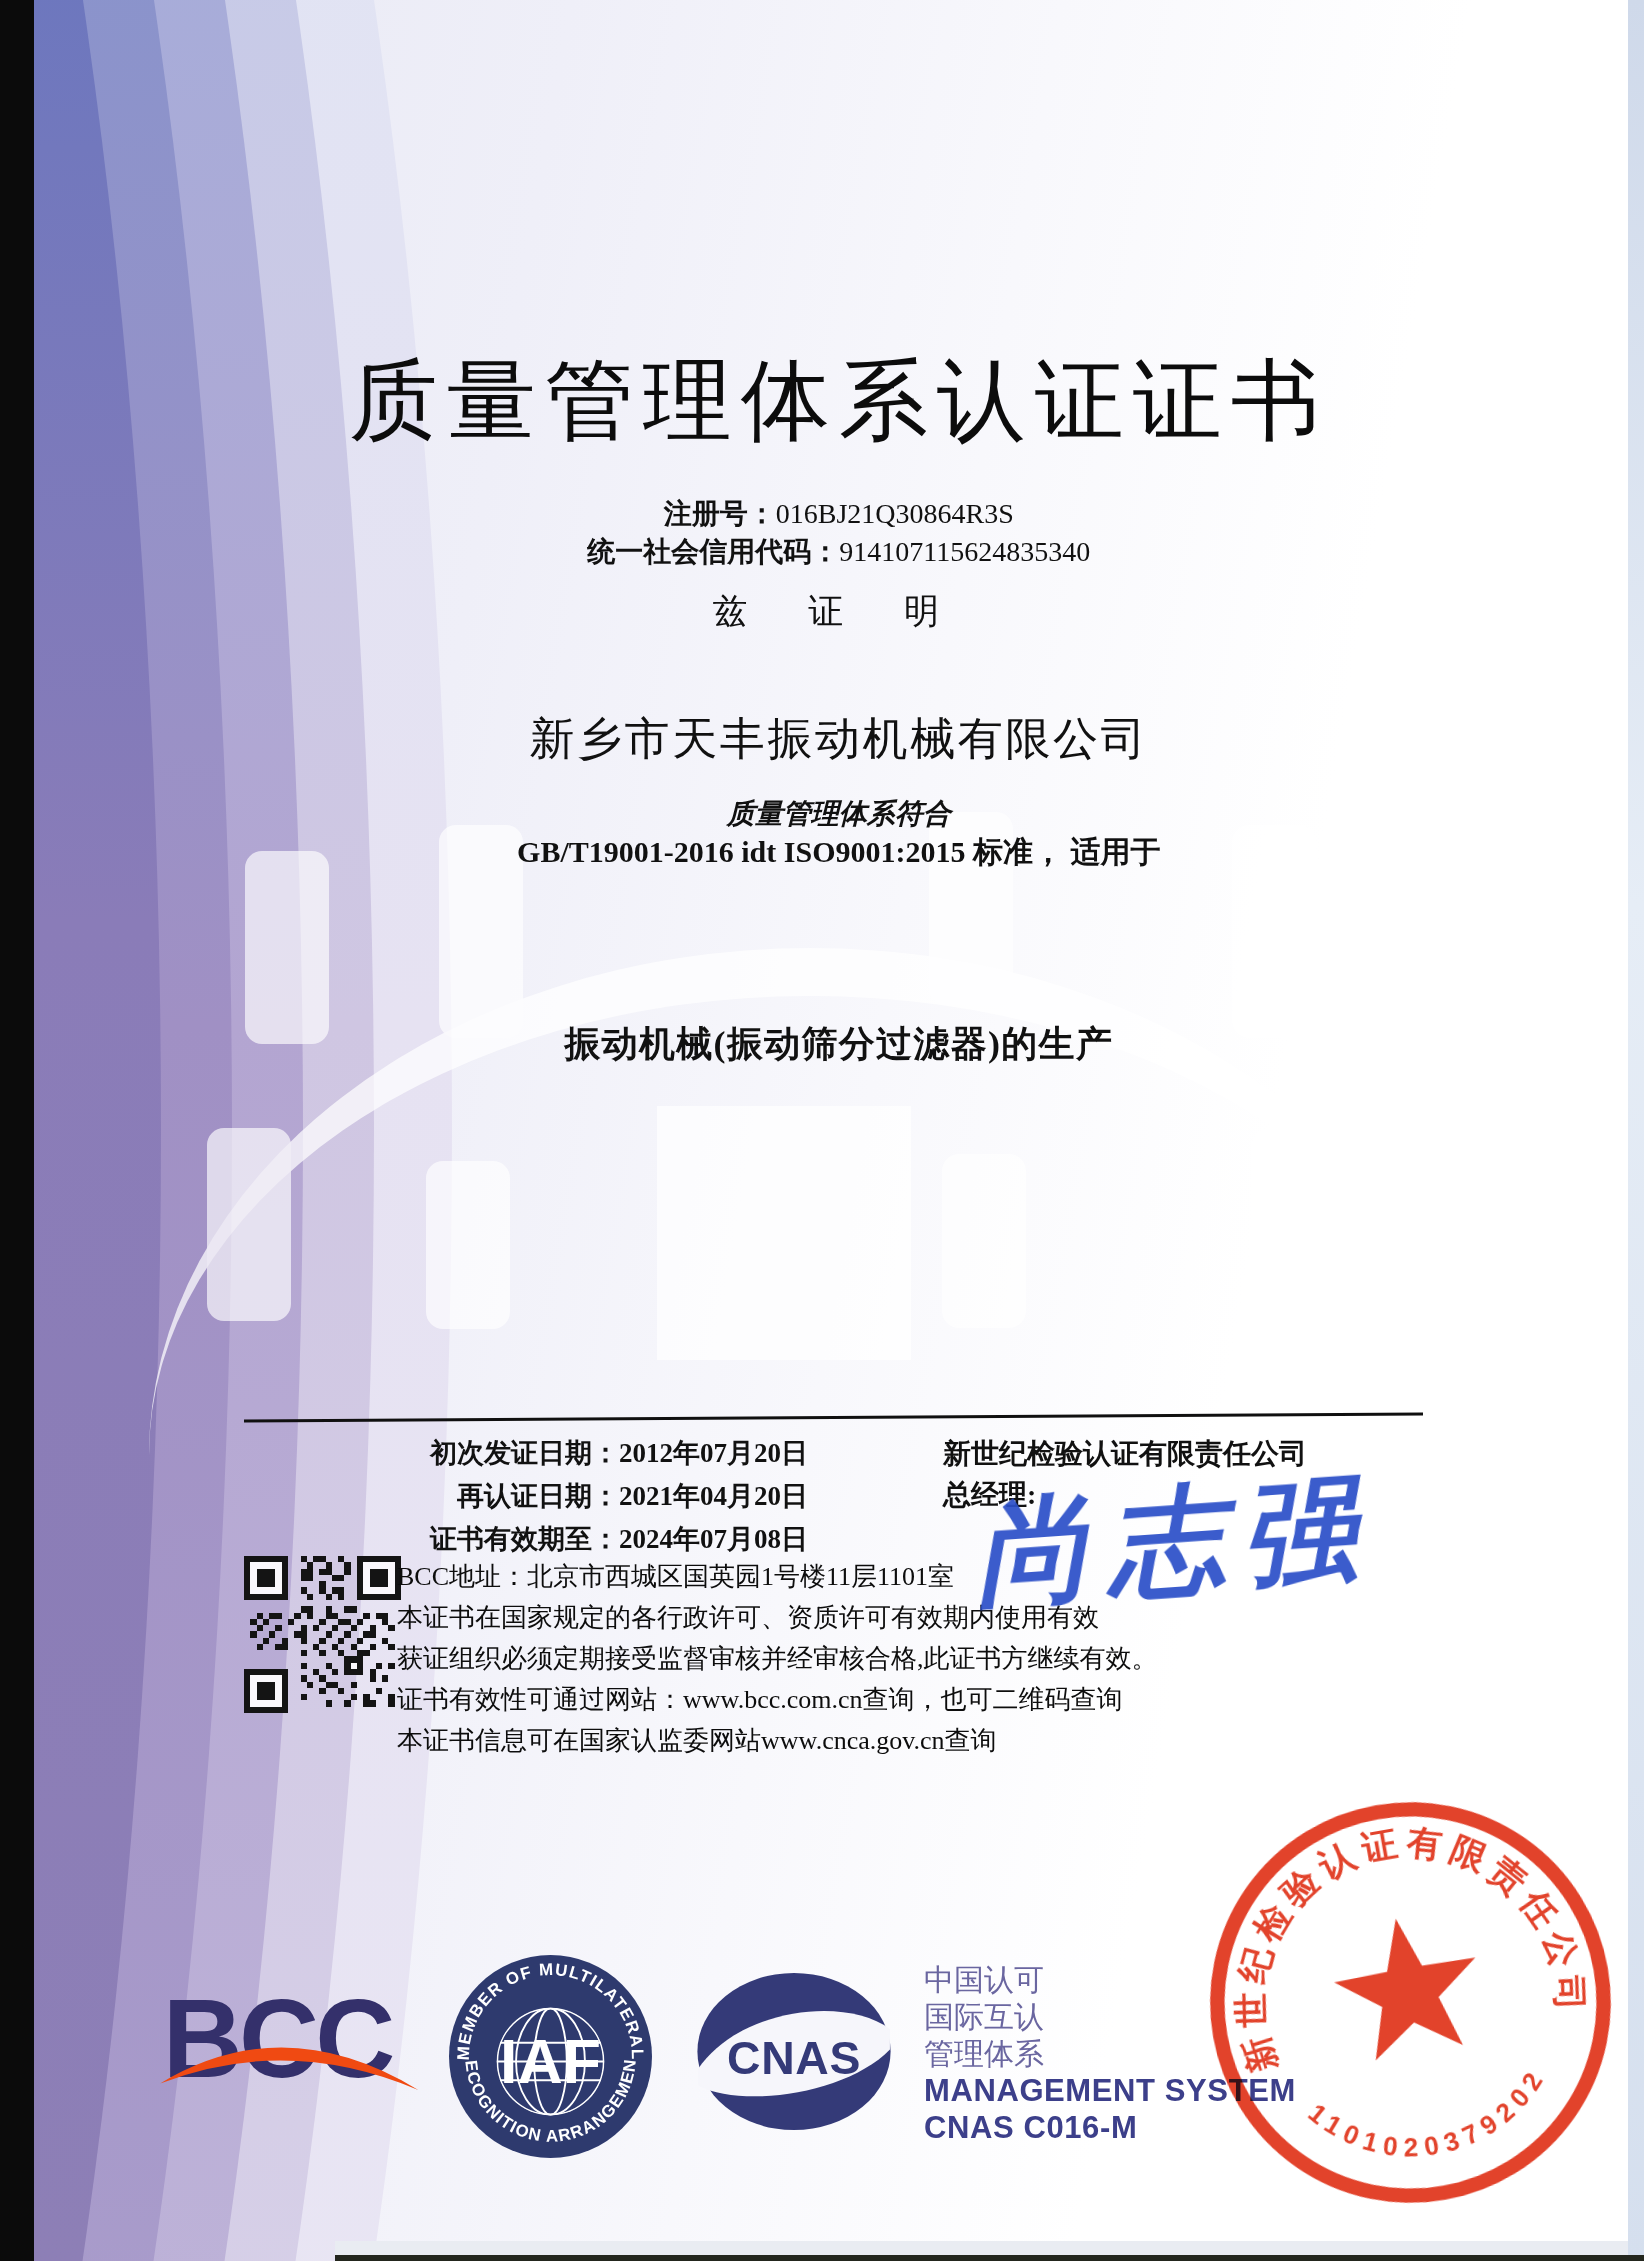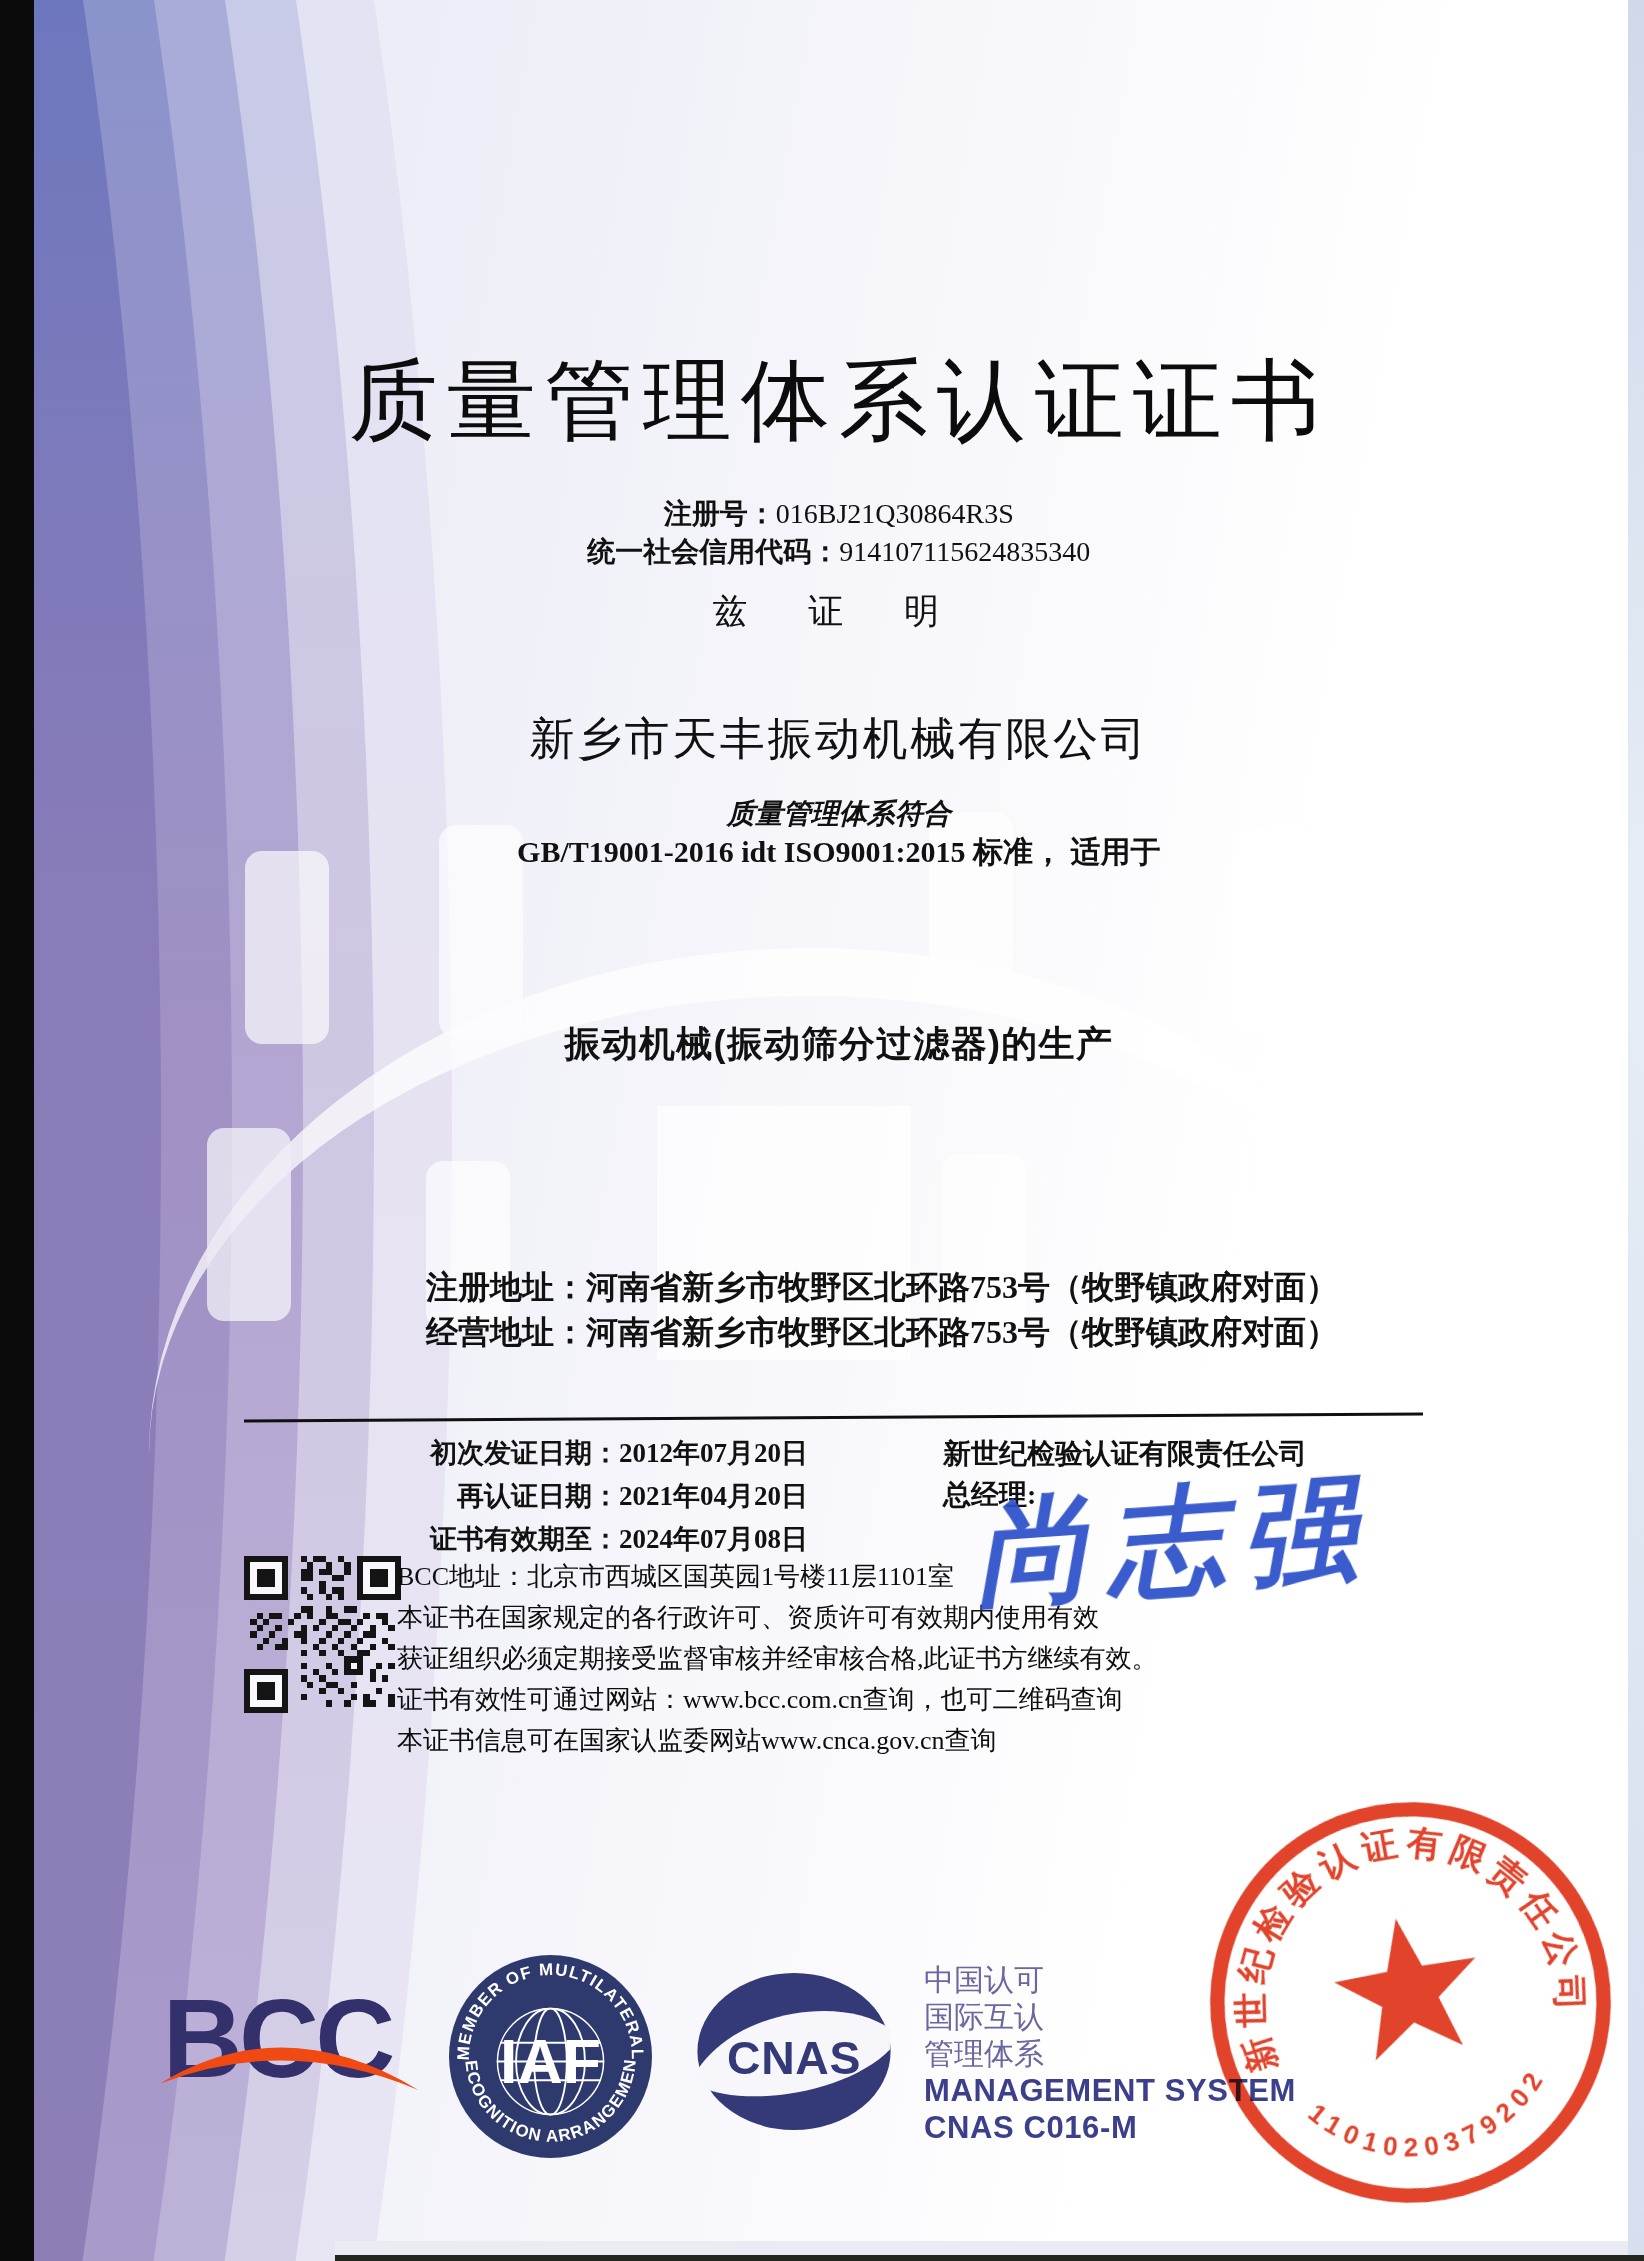--- a/index.html
+++ b/index.html
@@ -29,21 +29,21 @@
   .centered{position:absolute;left:39px;right:6.4px;text-align:center;z-index:5;}
   .title{top:341px;font-size:89px;font-weight:400;letter-spacing:9px;color:#0c0c0c;
          font-family:"Liberation Serif", serif;}
   .regline{top:495px;font-size:28px;}
   .regline .lbl,.credit .lbl{font-weight:700;font-family:"Liberation Sans", sans-serif;}
   .credit{top:533px;font-size:28px;}
   .certify{top:588px;font-size:35px;letter-spacing:26px;font-weight:400;text-align:center;}
   .company{top:709px;font-size:45px;font-weight:400;letter-spacing:2.6px;}
   .sysline{top:795px;font-size:28px;font-weight:700;font-style:italic;}
   .stdline{top:832px;font-size:30px;font-weight:700;text-align:center;}
-  .scope{top:1020px;font-size:36px;font-weight:900;font-family:Liberation Sans, sans-serif;letter-spacing:1.3px;}
+  .scope{top:1020px;font-size:36px;font-weight:900;font-family:Liberation Serif, serif;letter-spacing:1.3px;}
   .addr{position:absolute;left:426px;top:1265px;z-index:5;font-size:32px;line-height:45px;white-space:nowrap;}
   .addr .lbl{font-weight:900;font-family:"Liberation Sans", sans-serif;}
   .addr .val{font-weight:700;}
   .sep{position:absolute;left:244px;top:1416px;width:1179px;height:3.2px;background:#101010;
        transform:rotate(-0.35deg);z-index:5;}
   .dates{position:absolute;left:387px;top:1432px;z-index:5;font-size:27px;line-height:43px;}
   .dates .row{display:flex;white-space:nowrap;}
   .dates .lbl{width:232px;text-align:right;font-weight:700;}
   .dates .val{font-weight:700;}
   .issuer{position:absolute;left:943px;top:1433px;z-index:5;font-size:28px;line-height:41px;font-weight:700;white-space:nowrap;}
@@ -95,28 +95,20 @@
   <div class="centered credit">
     <span class="lbl">统一社会信用代码：</span><span>914107115624835340</span>
   </div>
 
   <div class="centered certify">兹 证 明</div>
   <div class="centered company">新乡市天丰振动机械有限公司</div>
   <div class="centered sysline">质量管理体系符合</div>
   <div class="centered stdline">GB/T19001-2016 idt ISO9001:2015 标准， 适用于</div>
   <div class="centered scope">振动机械(振动筛分过滤器)的生产</div>
 
-  <div class="addr">
-    <div>
-      <span class="lbl">注册地址：</span><span class="val">河南省新乡市牧野区北环路753号（牧野镇政府对面）</span>
-    </div>
-    <div>
-      <span class="lbl">经营地址：</span><span class="val">河南省新乡市牧野区北环路753号（牧野镇政府对面）</span>
-    </div>
-  </div>
 
   <div class="sep"></div>
 
   <div class="dates">
     <div class="row">
       <span class="lbl">初次发证日期：</span>
       <span class="val">2012年07月20日</span>
     </div>
     <div class="row">
       <span class="lbl">再认证日期：</span>

